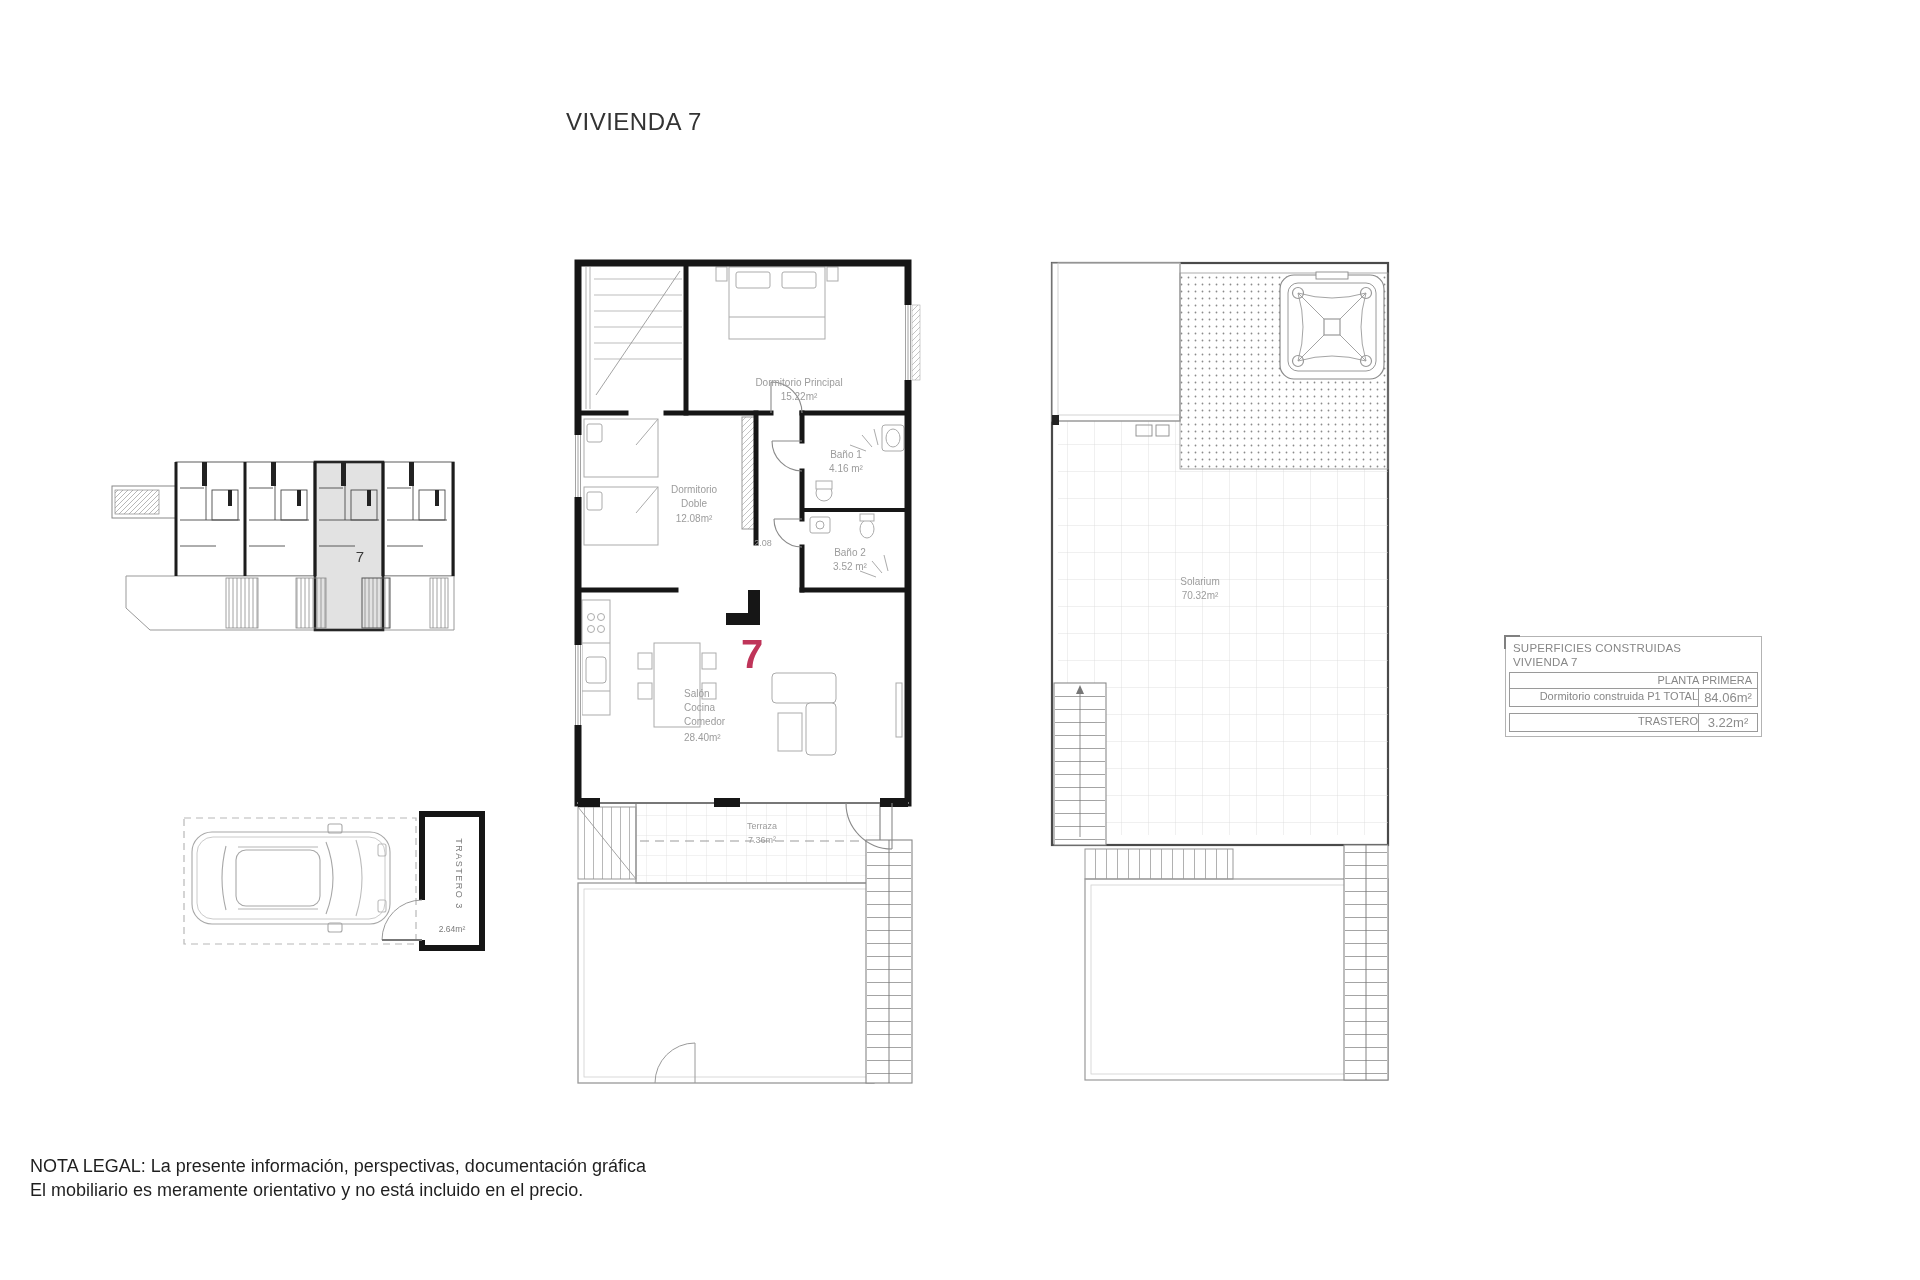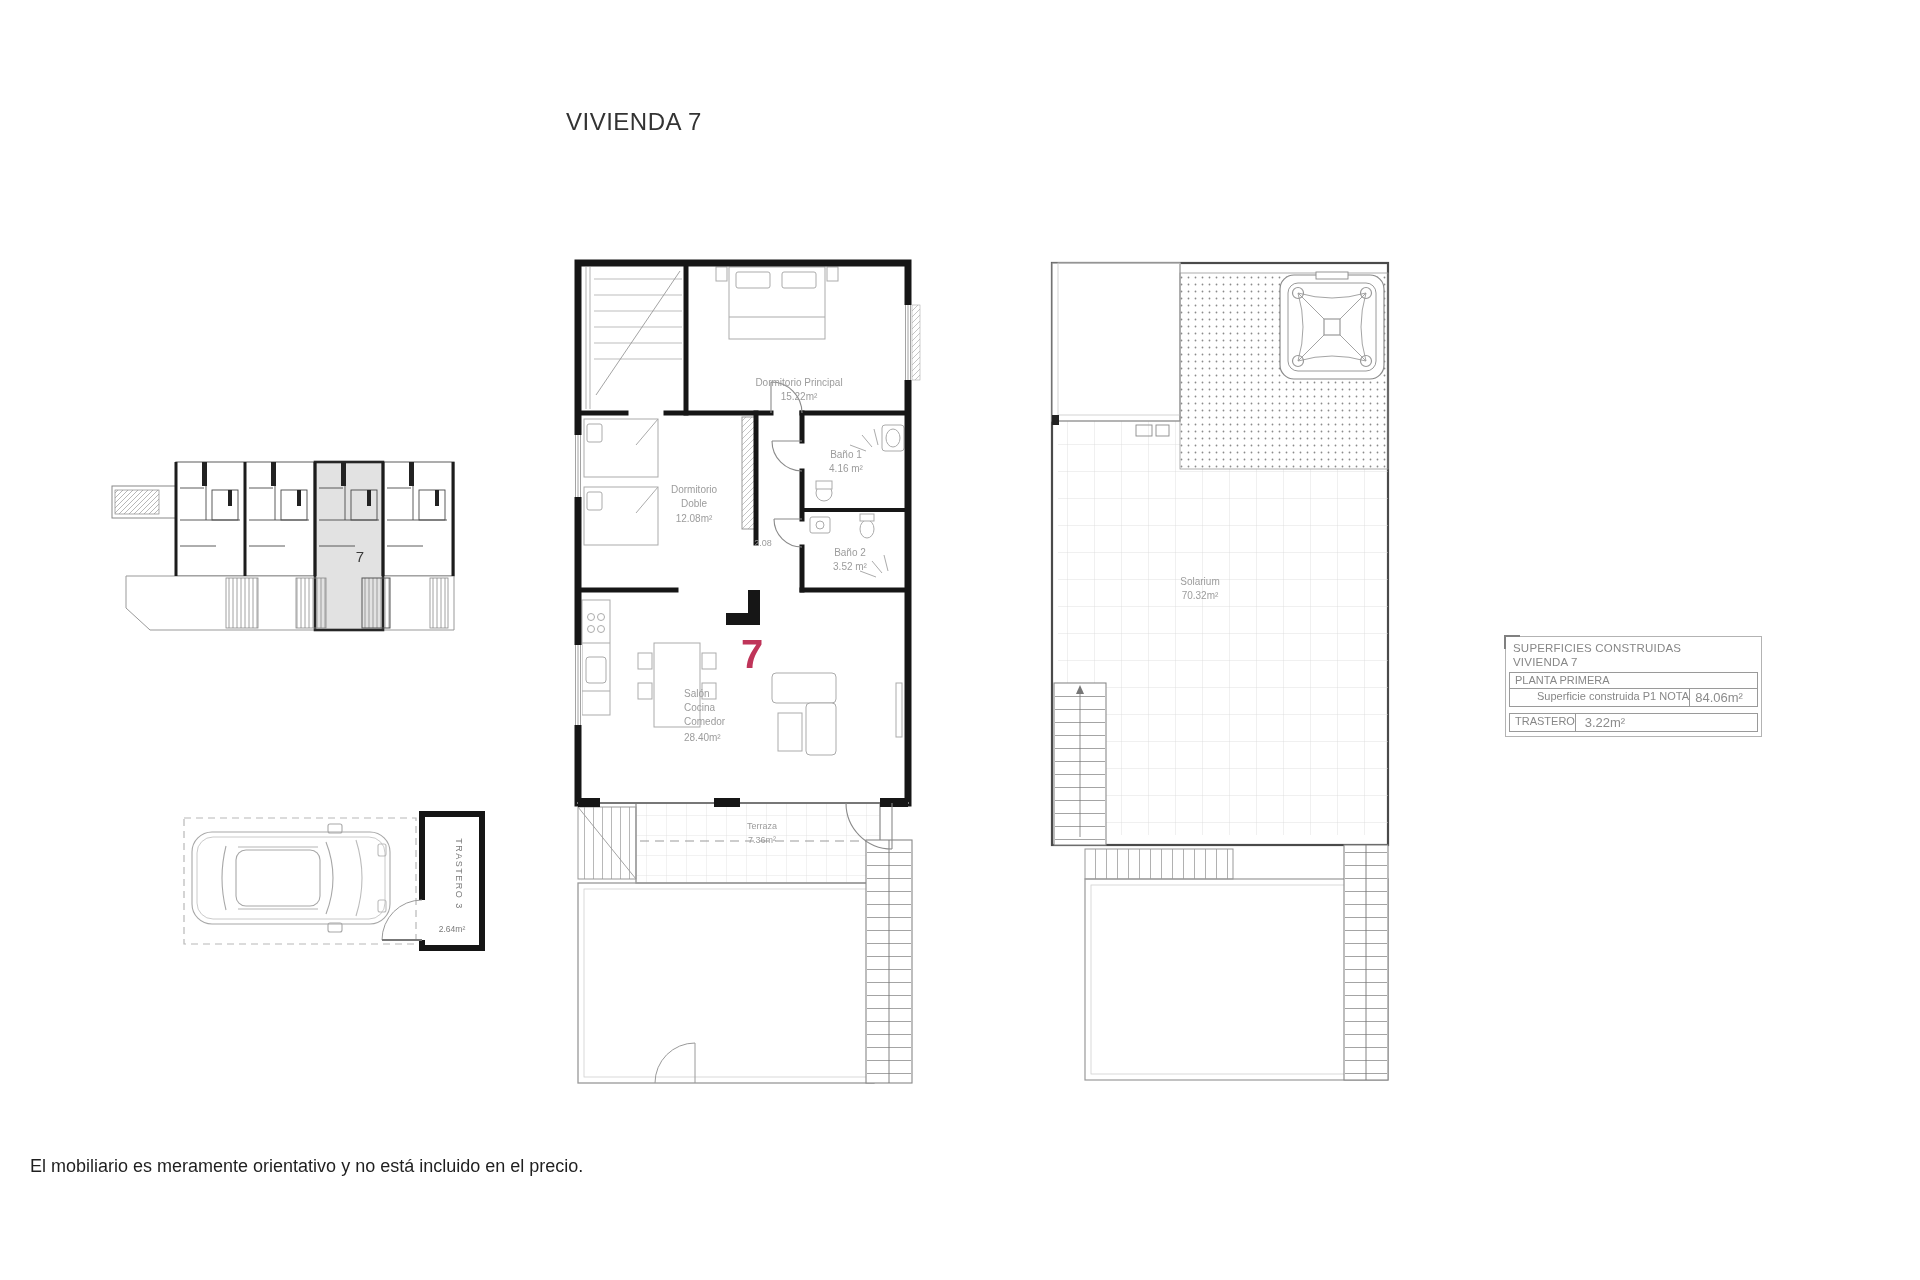--- a/index.html
+++ b/index.html
@@ -14,21 +14,21 @@
   .site-seven{fill:#3a3a3a;font-size:15px;}
   .tras-lbl{fill:#7a7a7a;font-size:9px;letter-spacing:1.5px;}
   .tras-area{fill:#7a7a7a;font-size:8.5px;}
   
   #summary-table{left:1505px;top:636px;width:257px;border:1px solid #b3b3b3;padding:3px 3px 4px 3px;
                  background:#fff;box-sizing:border-box;}
   #summary-table::before{content:"";position:absolute;left:-2px;top:-2px;width:14px;height:12px;
                  border-left:2px solid #808080;border-top:2px solid #808080;}
   .sum-header{color:#878787;font-size:11.5px;line-height:14px;padding:1px 4px 3px 4px;letter-spacing:.2px;}
   .sum-row{border:1px solid #9a9a9a;color:#878787;font-size:11px;line-height:15px;
-           padding:0 5px;display:flex;justify-content:flex-start;}
+           padding:0 5px;display:flex;justify-content:flex-end;}
   .sum-row.attached{border-top:none;}
   .sum-gap{height:6px;}
   .sum-label.indent{padding-left:22px;}
   .sum-val{border-left:1px solid #9a9a9a;width:54px;text-align:center;font-size:13px;
            color:#8c8c8c;flex:none;margin-right:-5px;padding:1px 2px;}
   
   #legal-note{left:30px;top:1155px;font-size:18px;color:#1f1f1f;line-height:23.5px;}
 </style>
 </head>
 <body>
@@ -336,25 +336,26 @@
 
 <div id="summary-table" class="abs">
   <div class="sum-header">
     <div>SUPERFICIES CONSTRUIDAS</div>
     <div>VIVIENDA 7</div>
   </div>
   <div class="sum-row">
     <span>PLANTA PRIMERA</span>
   </div>
   <div class="sum-row attached">
-    <span class="sum-label indent">Superficie construida P1 NOTA</span>
+    <span class="sum-label indent">Dormitorio construida P1 TOTAL</span>
     <span class="sum-val">84.06m²</span>
   </div>
   <div class="sum-gap"></div>
   <div class="sum-row">
     <span class="sum-label">TRASTERO</span>
     <span class="sum-val">3.22m²</span>
   </div>
 </div>
 
 <div id="legal-note" class="abs">
+  <div>NOTA LEGAL: La presente información, perspectivas, documentación gráfica</div>
   <div>El mobiliario es meramente orientativo y no está incluido en el precio.</div>
 </div>
 
 </body></html>

